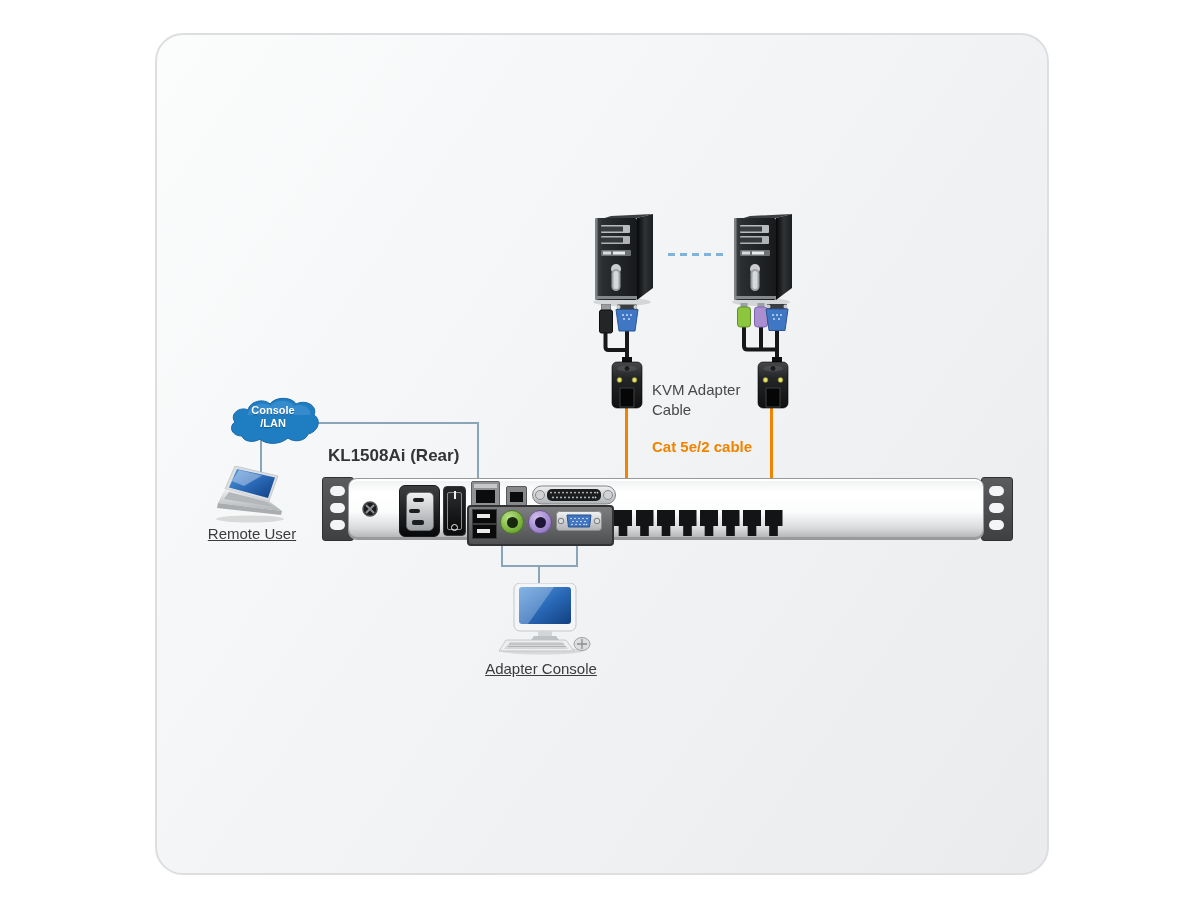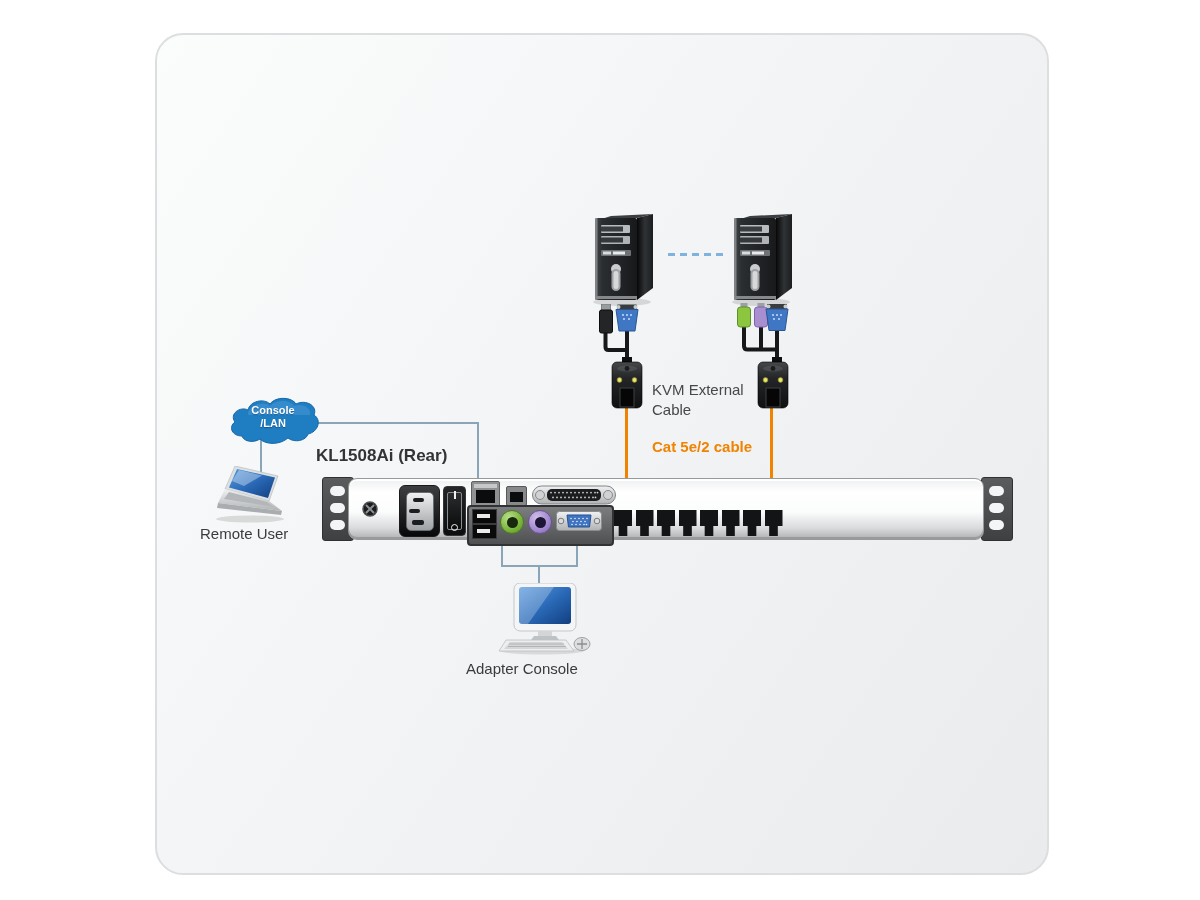--- a/index.html
+++ b/index.html
@@ -15,21 +15,21 @@
   
   .netline{background:#8AA5B8;}
   .dashed-link{height:3px;
         background-image:repeating-linear-gradient(90deg,#7FB2DC 0 7px,transparent 7px 12px);}
 
   
   .lbl{color:#3a3b3c;font-size:15px;line-height:18px;}
   .title-lbl{font-size:17px;font-weight:600;color:#333435;}
   .kvm-lbl{width:106px;font-size:15px;line-height:20px;color:#474849;font-weight:500;}
   .cat-lbl{font-size:15px;font-weight:700;}
-  .center{}
+  .center{text-align:center;text-decoration:underline;}
   .cloud-text{width:70px;text-align:center;color:#ffffff;font-weight:700;
               font-size:11px;line-height:13px;text-shadow:0 1px 1px rgba(0,40,80,.45);}
 
   
   .rack-ear{width:30px;height:62px;border-radius:3px;border:1px solid #2e3032;
             background:linear-gradient(180deg,#5a5c5e,#3e4042);}
   .rack-ear .hole{position:absolute;left:7px;width:15px;height:10px;border-radius:5px;background:#f4f5f6;}
   .switch-body{width:634px;height:60px;border-radius:9px;border:1px solid #97999b;
             background:linear-gradient(180deg,#eef0f1 0%,#ffffff 22%,#fbfcfc 55%,#d8dadc 82%,#aeb0b2 100%);
             box-shadow:inset 0 -2px 0 #989a9c, inset 0 2px 0 #ffffff;}
@@ -356,23 +356,23 @@
     <polygon points="21,4 56,4 30,41 21,41" fill="#ffffff" opacity="0.25"></polygon>
     <rect x="40" y="48" width="14" height="5" fill="#d3d5d7"></rect>
     <polygon points="36,53 58,53 61,57 33,57" fill="#bfc2c4"></polygon>
     <polygon points="8,57 68,57 76,68 1,68" fill="#eceeef" stroke="#bcbfc1" stroke-width="0.8"></polygon>
     <polygon points="12,59 64,59 70,66 6,66" fill="#d4d6d8"></polygon>
     <path d="M11,61 L66,61 M10,63.5 L68,63.5" stroke="#a8abad" stroke-width="0.8"></path>
     <ellipse cx="84" cy="61" rx="8" ry="6.5" fill="#dcdee0" stroke="#a0a3a5"></ellipse>
     <path d="M84,56 L84,66 M79,61 L89,61" stroke="#8a8d8f" stroke-width="1.3"></path>
   </svg>
 
-  <div class="abs title-lbl" style="left:316px;top:446px">KL1508Ai (Rear)</div>
-
-  <div class="abs kvm-lbl" style="left:652px;top:380px">KVM External Cable</div>
+  <div class="abs title-lbl" style="left:328px;top:446px">KL1508Ai (Rear)</div>
+
+  <div class="abs kvm-lbl" style="left:652px;top:380px">KVM Adapter Cable</div>
 
   <div class="abs cat-lbl" style="left: 652px; top: 438px; color: rgb(240, 131, 0);">Cat 5e/2 cable</div>
 
   <div class="abs lbl center" style="left:200px;top:525px;width:104px">Remote User</div>
 
   <div class="abs lbl center" style="left:466px;top:660px;width:150px">Adapter Console</div>
 
 </div>
 
 </body></html>

